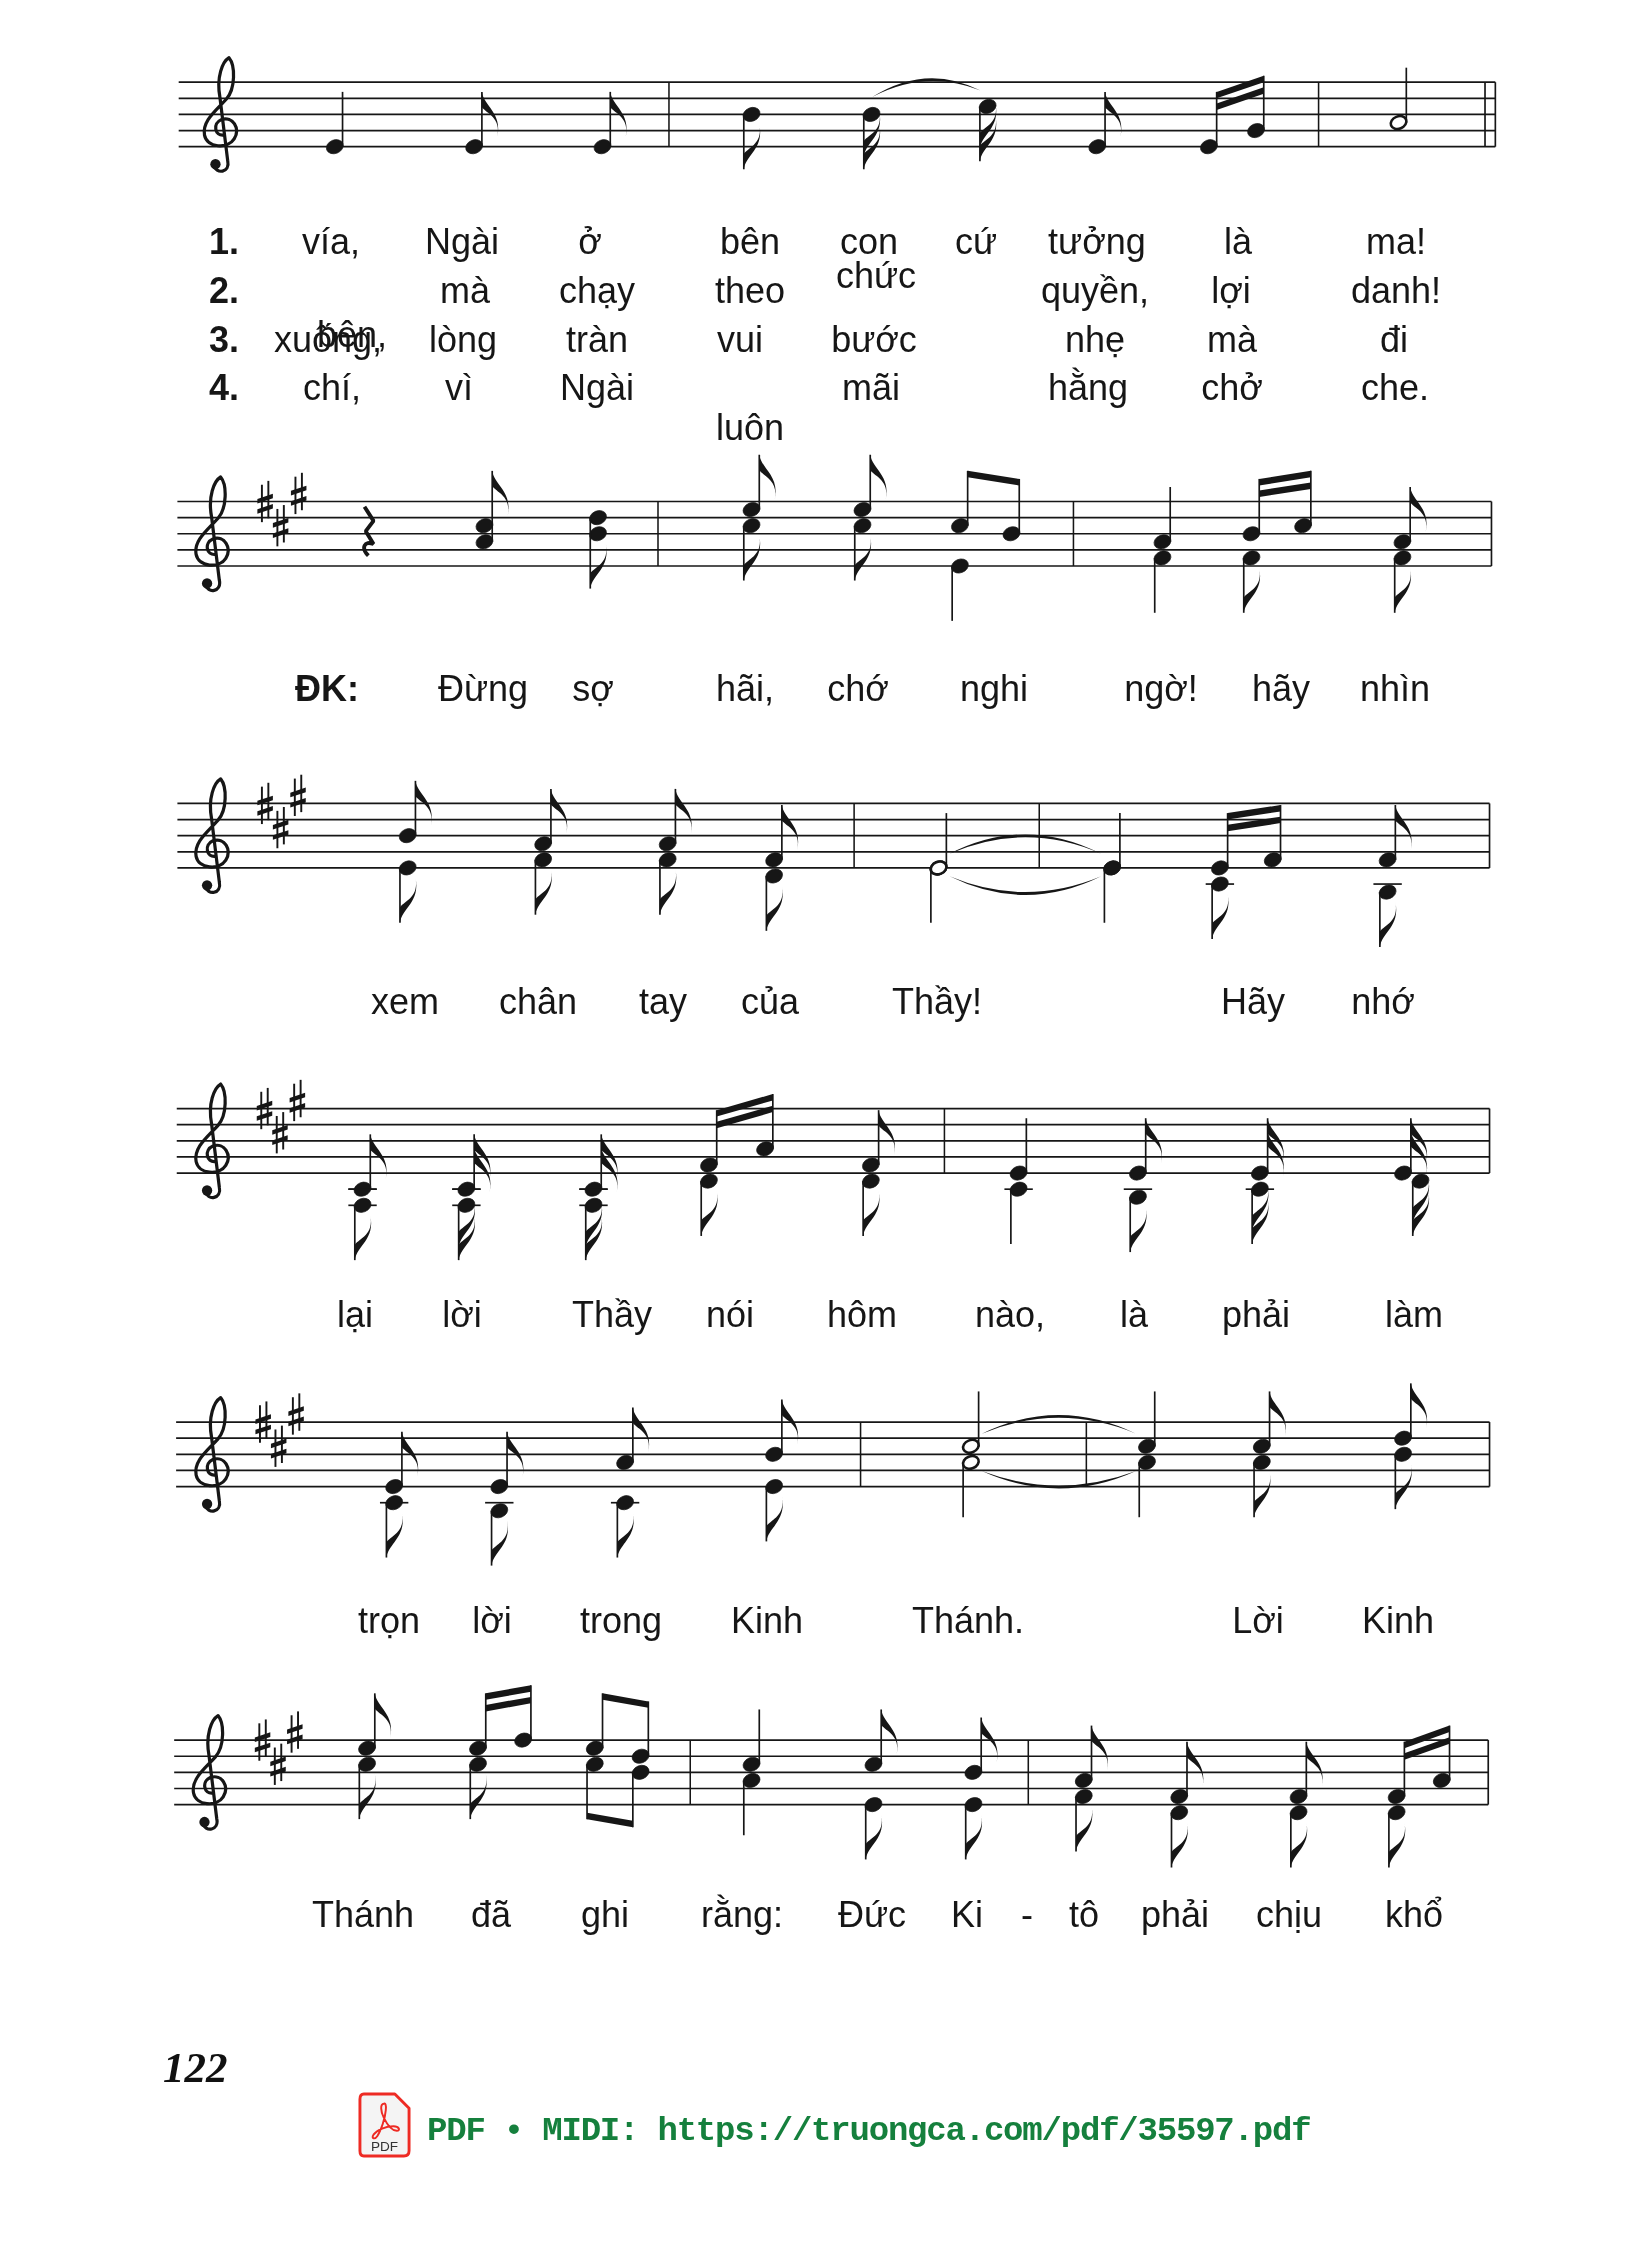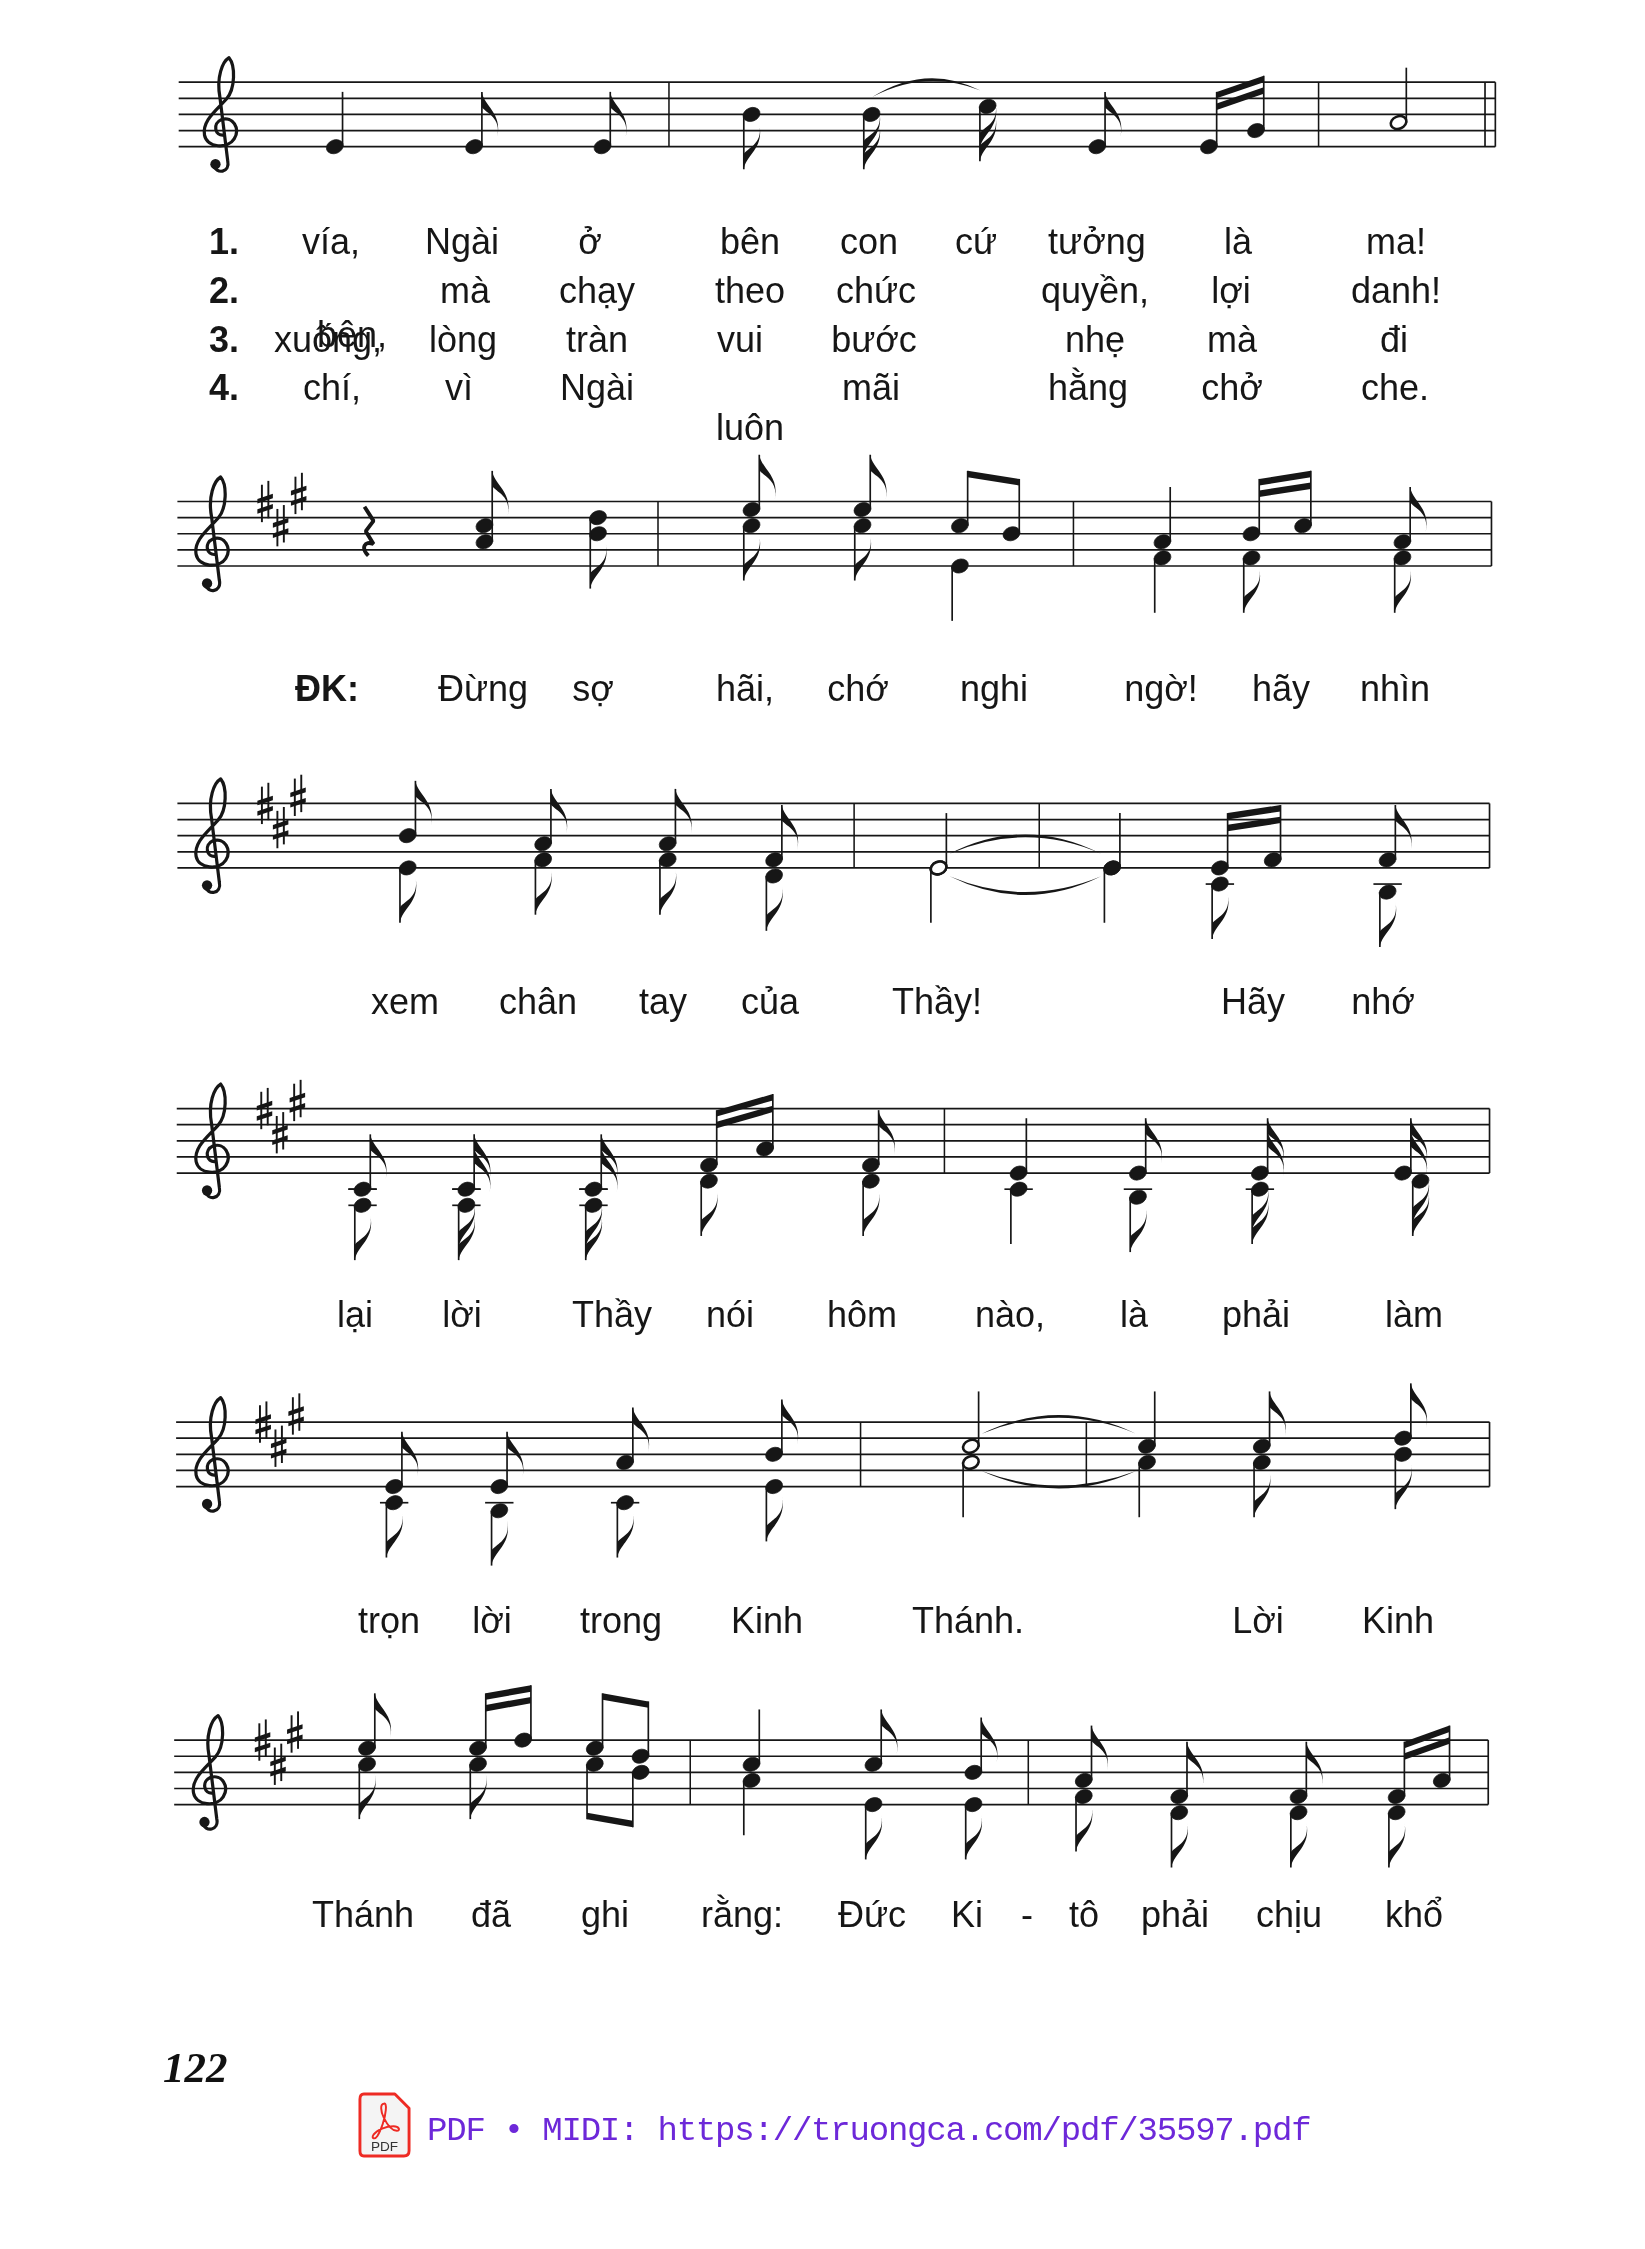--- a/index.html
+++ b/index.html
@@ -18,21 +18,21 @@
   .lyric.refrain { text-decoration-thickness: 2.6px; text-underline-offset: 7px; }
   .page-number {
     position: absolute; left: 163px; top: 2046px;
     font-family: "Liberation Serif", serif; font-weight: bold; font-style: italic;
     font-size: 43px; line-height: 43px; color: #111;
   }
   .pdf-icon { position: absolute; left: 358px; top: 2092px; width: 53px; height: 66px; cursor: pointer; }
   .footer-text {
     position: absolute; left: 427px; top: 2114px; white-space: pre;
     font-family: "Liberation Mono", monospace; font-size: 34px; line-height: 34px;
-    letter-spacing: -1.2px; color: #6d28d9;
+    letter-spacing: -1.2px; color: #15803d; font-weight: bold;
   }
   .footer-text .url { cursor: pointer; }
 </style>
 </head>
 <body>
 
 <svg id="score" width="1645" height="2250" viewBox="0 0 2550 3487" xmlns="http://www.w3.org/2000/svg">
     <g>
       <line x1="277" x2="2318" y1="127" y2="127" stroke="#161616" stroke-width="2.6"></line>
       <line x1="277" x2="2318" y1="152" y2="152" stroke="#161616" stroke-width="2.6"></line>
@@ -743,21 +743,21 @@
     <span class="lyric c" style="left: 869px; top: 224px;">con</span>
     <span class="lyric c" style="left: 976px; top: 224px;">cứ</span>
     <span class="lyric c" style="left: 1097px; top: 224px;">tưởng</span>
     <span class="lyric c" style="left: 1238px; top: 224px;">là</span>
     <span class="lyric c" style="left: 1396px; top: 224px;">ma!</span>
     <span class="lyric label" style="left: 209px; top: 273px;">2.</span>
     <span class="lyric c" style="left: 352px; top: 273px; margin-top: 44px;">bên,</span>
     <span class="lyric c" style="left: 465px; top: 273px;">mà</span>
     <span class="lyric c" style="left: 597px; top: 273px;">chạy</span>
     <span class="lyric c" style="left: 750px; top: 273px;">theo</span>
-    <span class="lyric c" style="left: 876px; top: 273px;">chức</span>
+    <span class="lyric c" style="left: 876px; top: 258px;">chức</span>
     <span class="lyric c" style="left: 1095px; top: 273px;">quyền,</span>
     <span class="lyric c" style="left: 1231px; top: 273px;">lợi</span>
     <span class="lyric c" style="left: 1396px; top: 273px;">danh!</span>
     <span class="lyric label" style="left: 209px; top: 322px;">3.</span>
     <span class="lyric c" style="left: 328px; top: 322px;">xuống,</span>
     <span class="lyric c" style="left: 463px; top: 322px;">lòng</span>
     <span class="lyric c" style="left: 597px; top: 322px;">tràn</span>
     <span class="lyric c" style="left: 740px; top: 322px;">vui</span>
     <span class="lyric c" style="left: 874px; top: 322px;">bước</span>
     <span class="lyric c" style="left: 1095px; top: 322px;">nhẹ</span>

